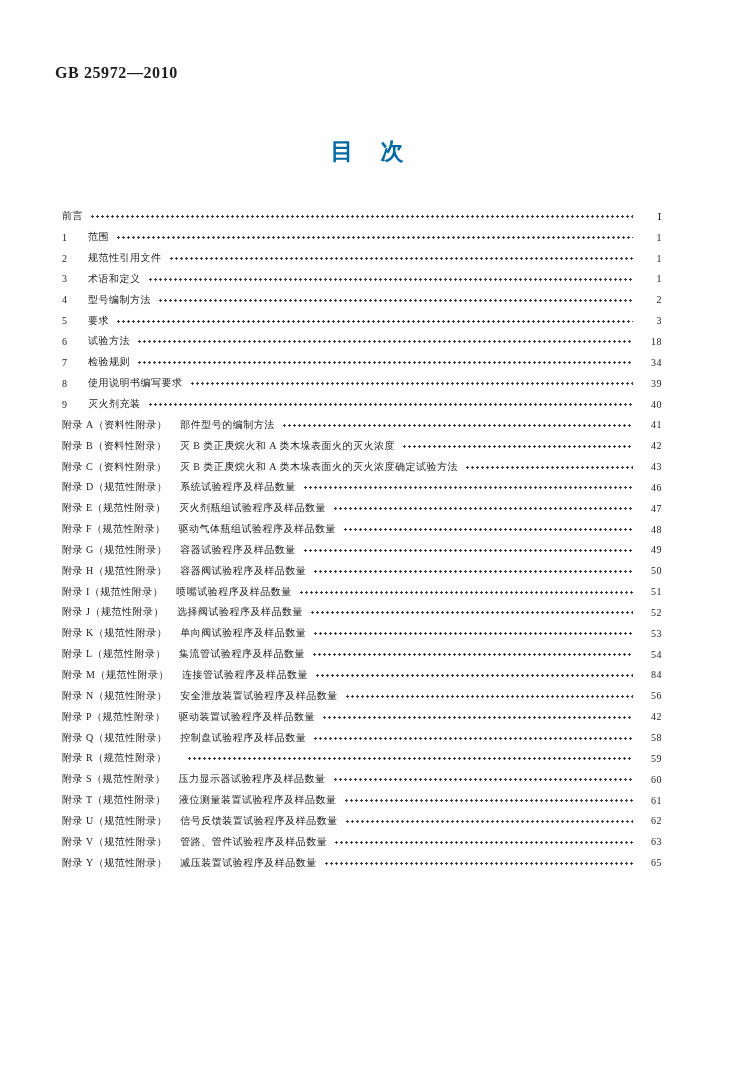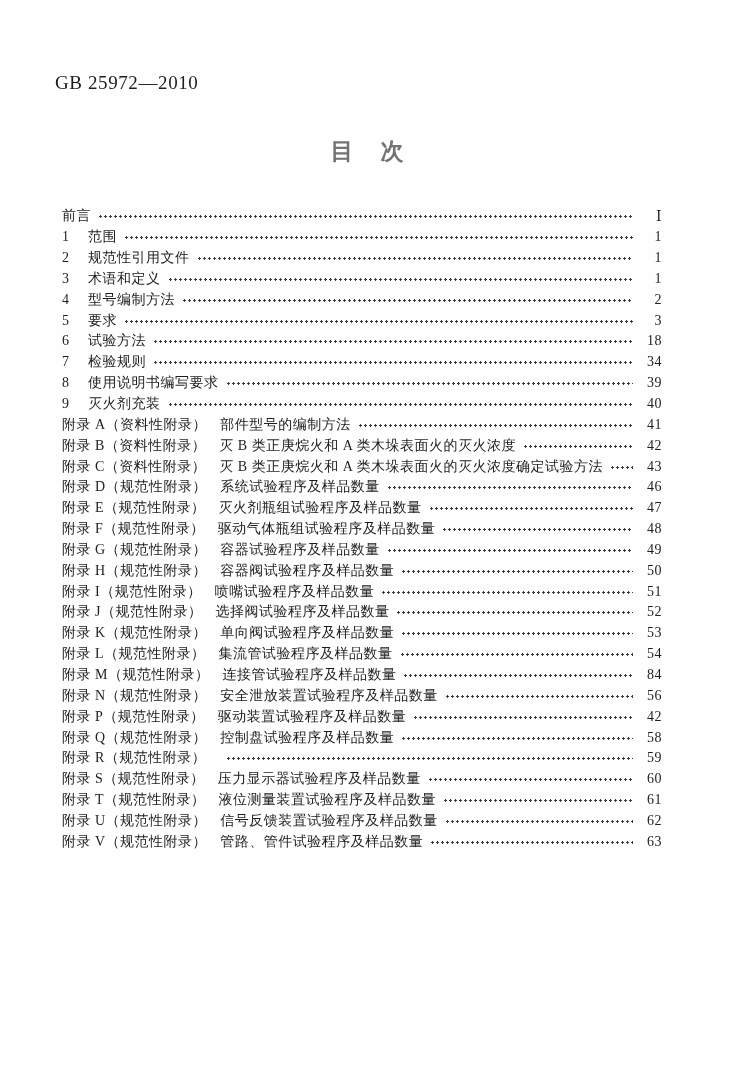--- a/index.html
+++ b/index.html
@@ -11,50 +11,50 @@
     height: 1073px;
     background: #fefefe;
     position: relative;
     font-family: "Liberation Serif", "DejaVu Serif", serif;
     color: #1d1d1d;
     overflow: hidden;
   }
   .doc-header {
     position: absolute;
     left: 55px;
-    top: 72px;
-    font-size: 19px;
-    font-weight: 400;
+    top: 64px;
+    font-size: 16px;
+    font-weight: 700;
     letter-spacing: 0.6px;
     white-space: nowrap;
   }
   .doc-title {
     position: absolute;
     top: 136px;
     left: 0;
     right: 0;
     margin: 0;
     text-align: center;
     font-size: 23px;
     font-weight: 700;
     letter-spacing: 2px;
     font-family: "Liberation Sans", "DejaVu Sans", sans-serif;
-    color: #737373;
+    color: #0369a1;
   }
   .toc {
     position: absolute;
     left: 62px;
     top: 206px;
     width: 600px;
   }
   .toc-row {
     display: flex;
     align-items: center;
     height: 20.85px;
-    font-size: 14px;
+    font-size: 10px;
     letter-spacing: 0.5px;
     white-space: nowrap;
     justify-content: center;
   }
   .num {
     margin-right: 13px;
     min-width: 13px;
     flex: 0 0 auto;
   }
   .label { flex: 0 0 auto; }
@@ -292,14 +292,20 @@
   </div>
 
   <div class="toc-row">
     <span class="num">附录 V（规范性附录）</span>
     <span class="label">管路、管件试验程序及样品数量</span>
     <span class="leader"></span>
     <span class="pagenum">63</span>
   </div>
 
 
+  <div class="toc-row">
+    <span class="num">附录 Y（规范性附录）</span>
+    <span class="label">减压装置试验程序及样品数量</span>
+    <span class="leader"></span>
+    <span class="pagenum">65</span>
+  </div>
 
 </div>
 
 </body></html>

